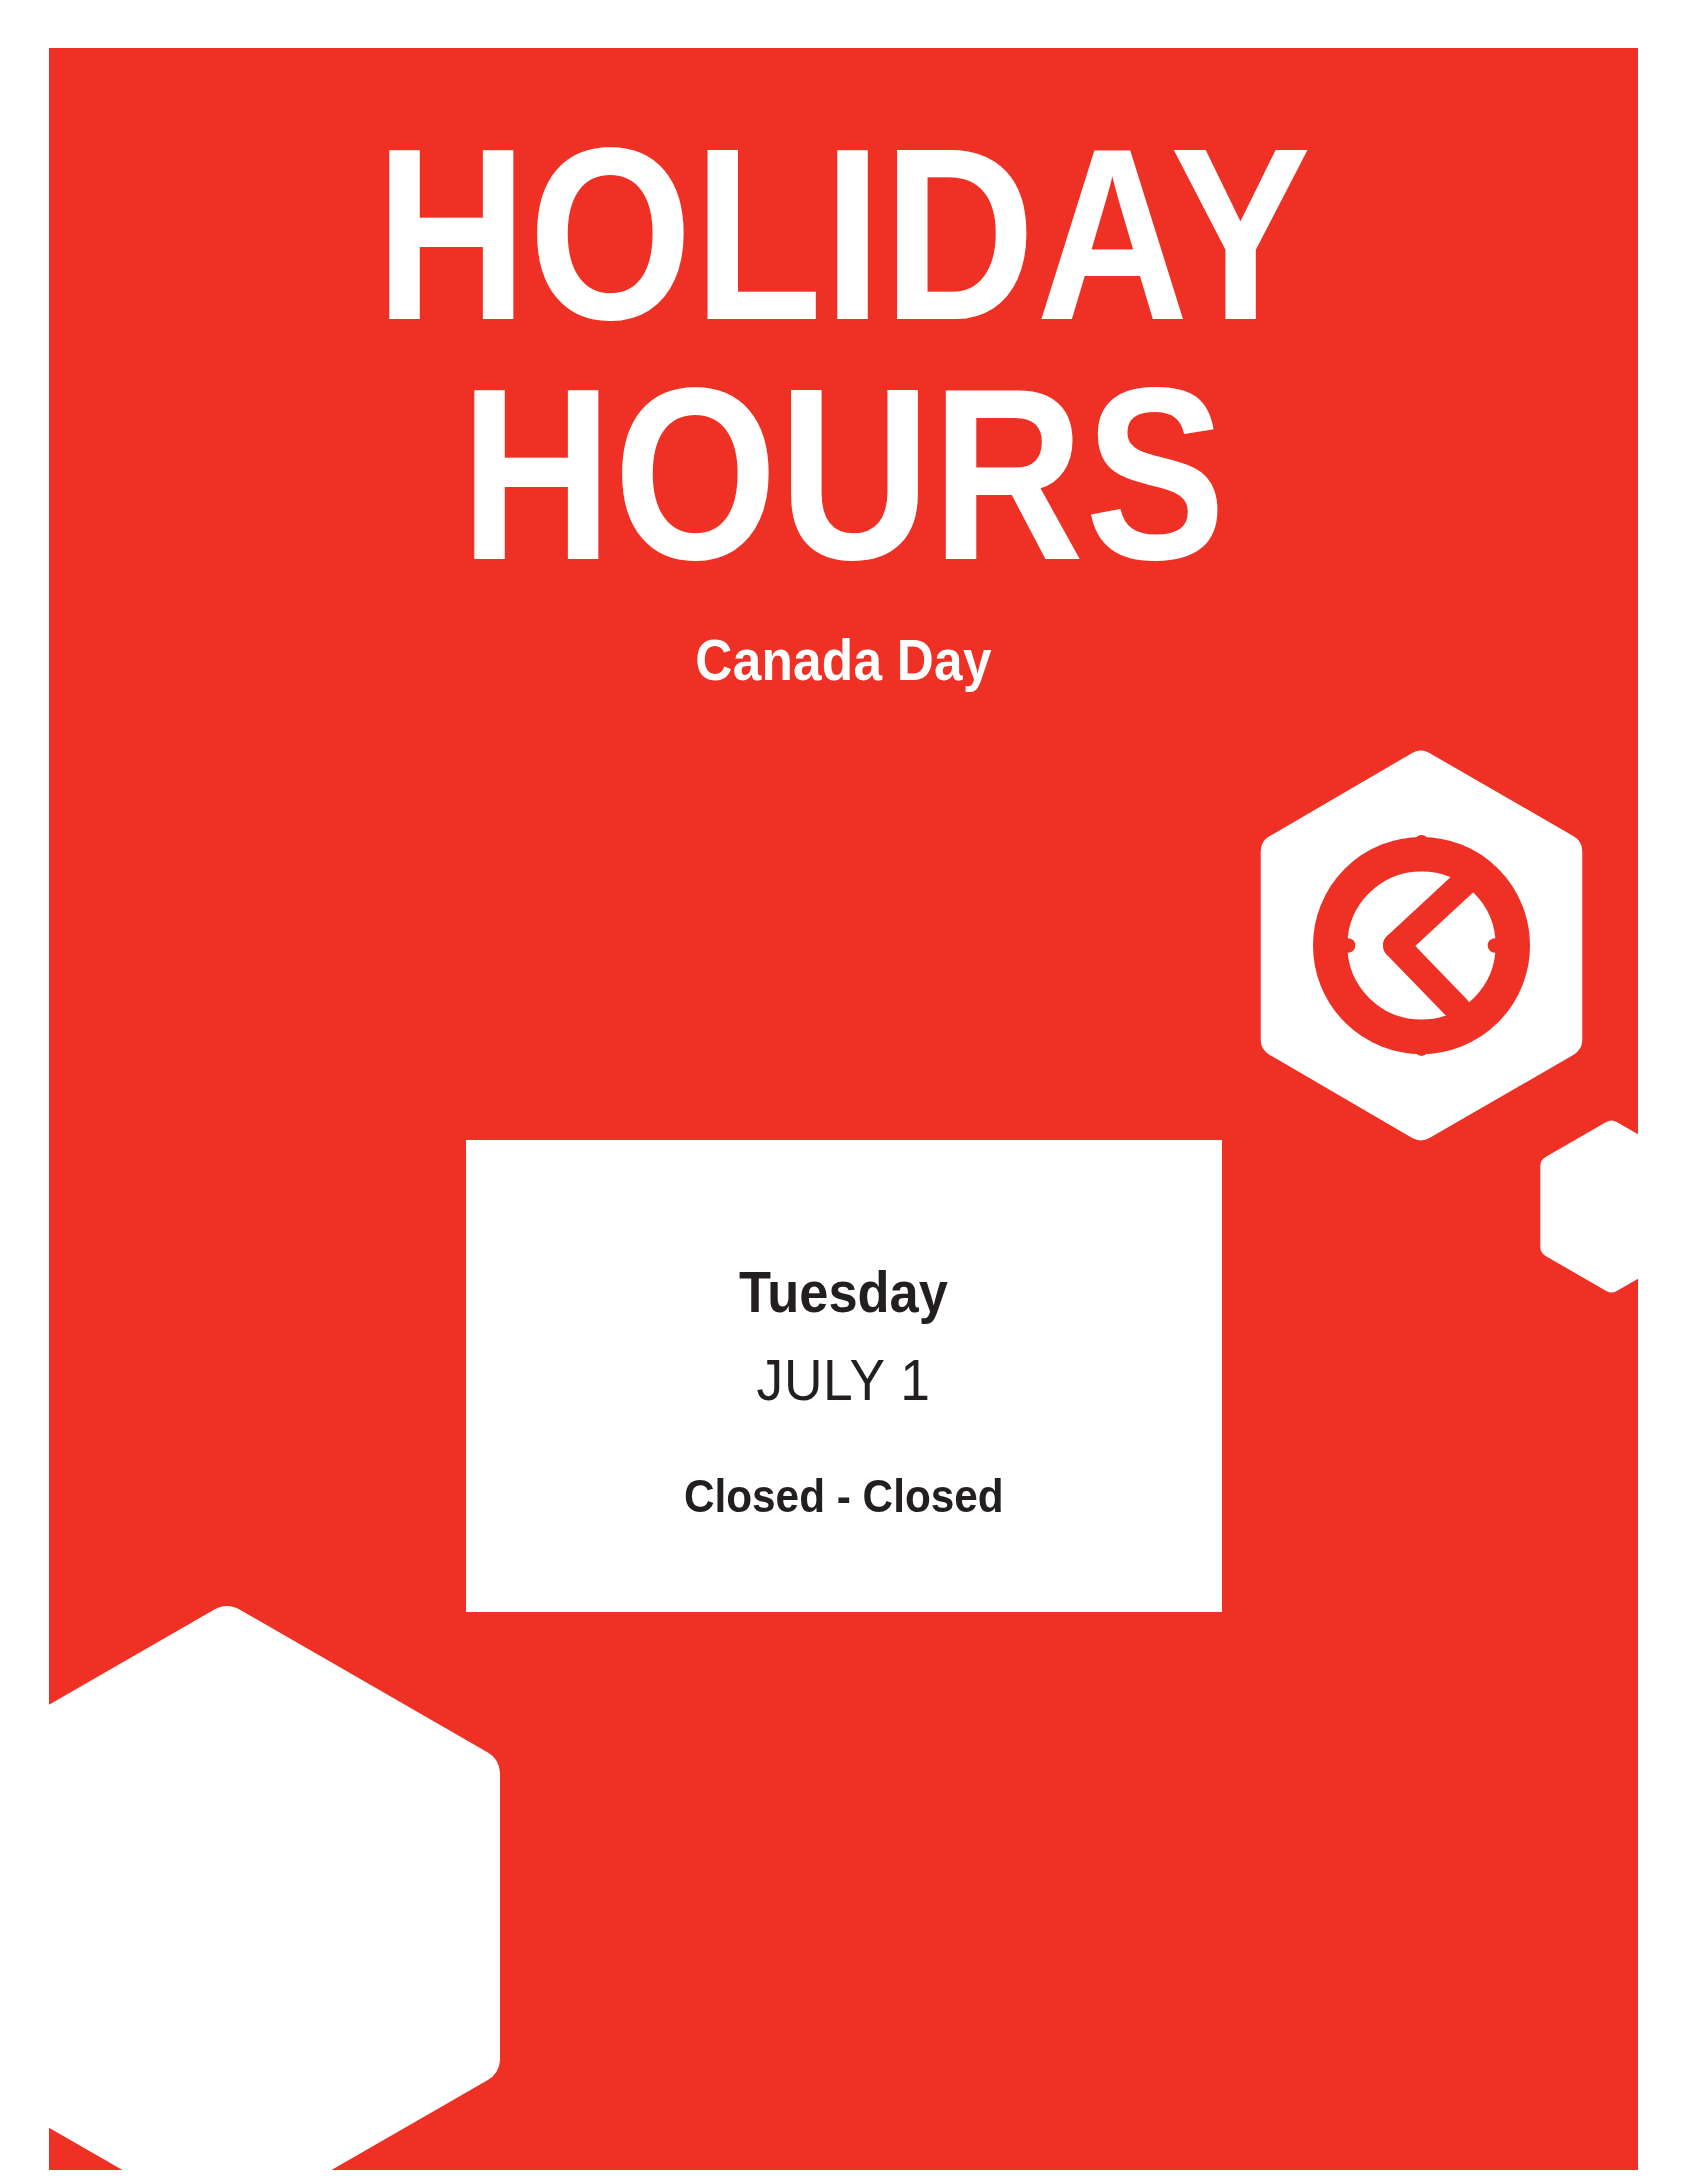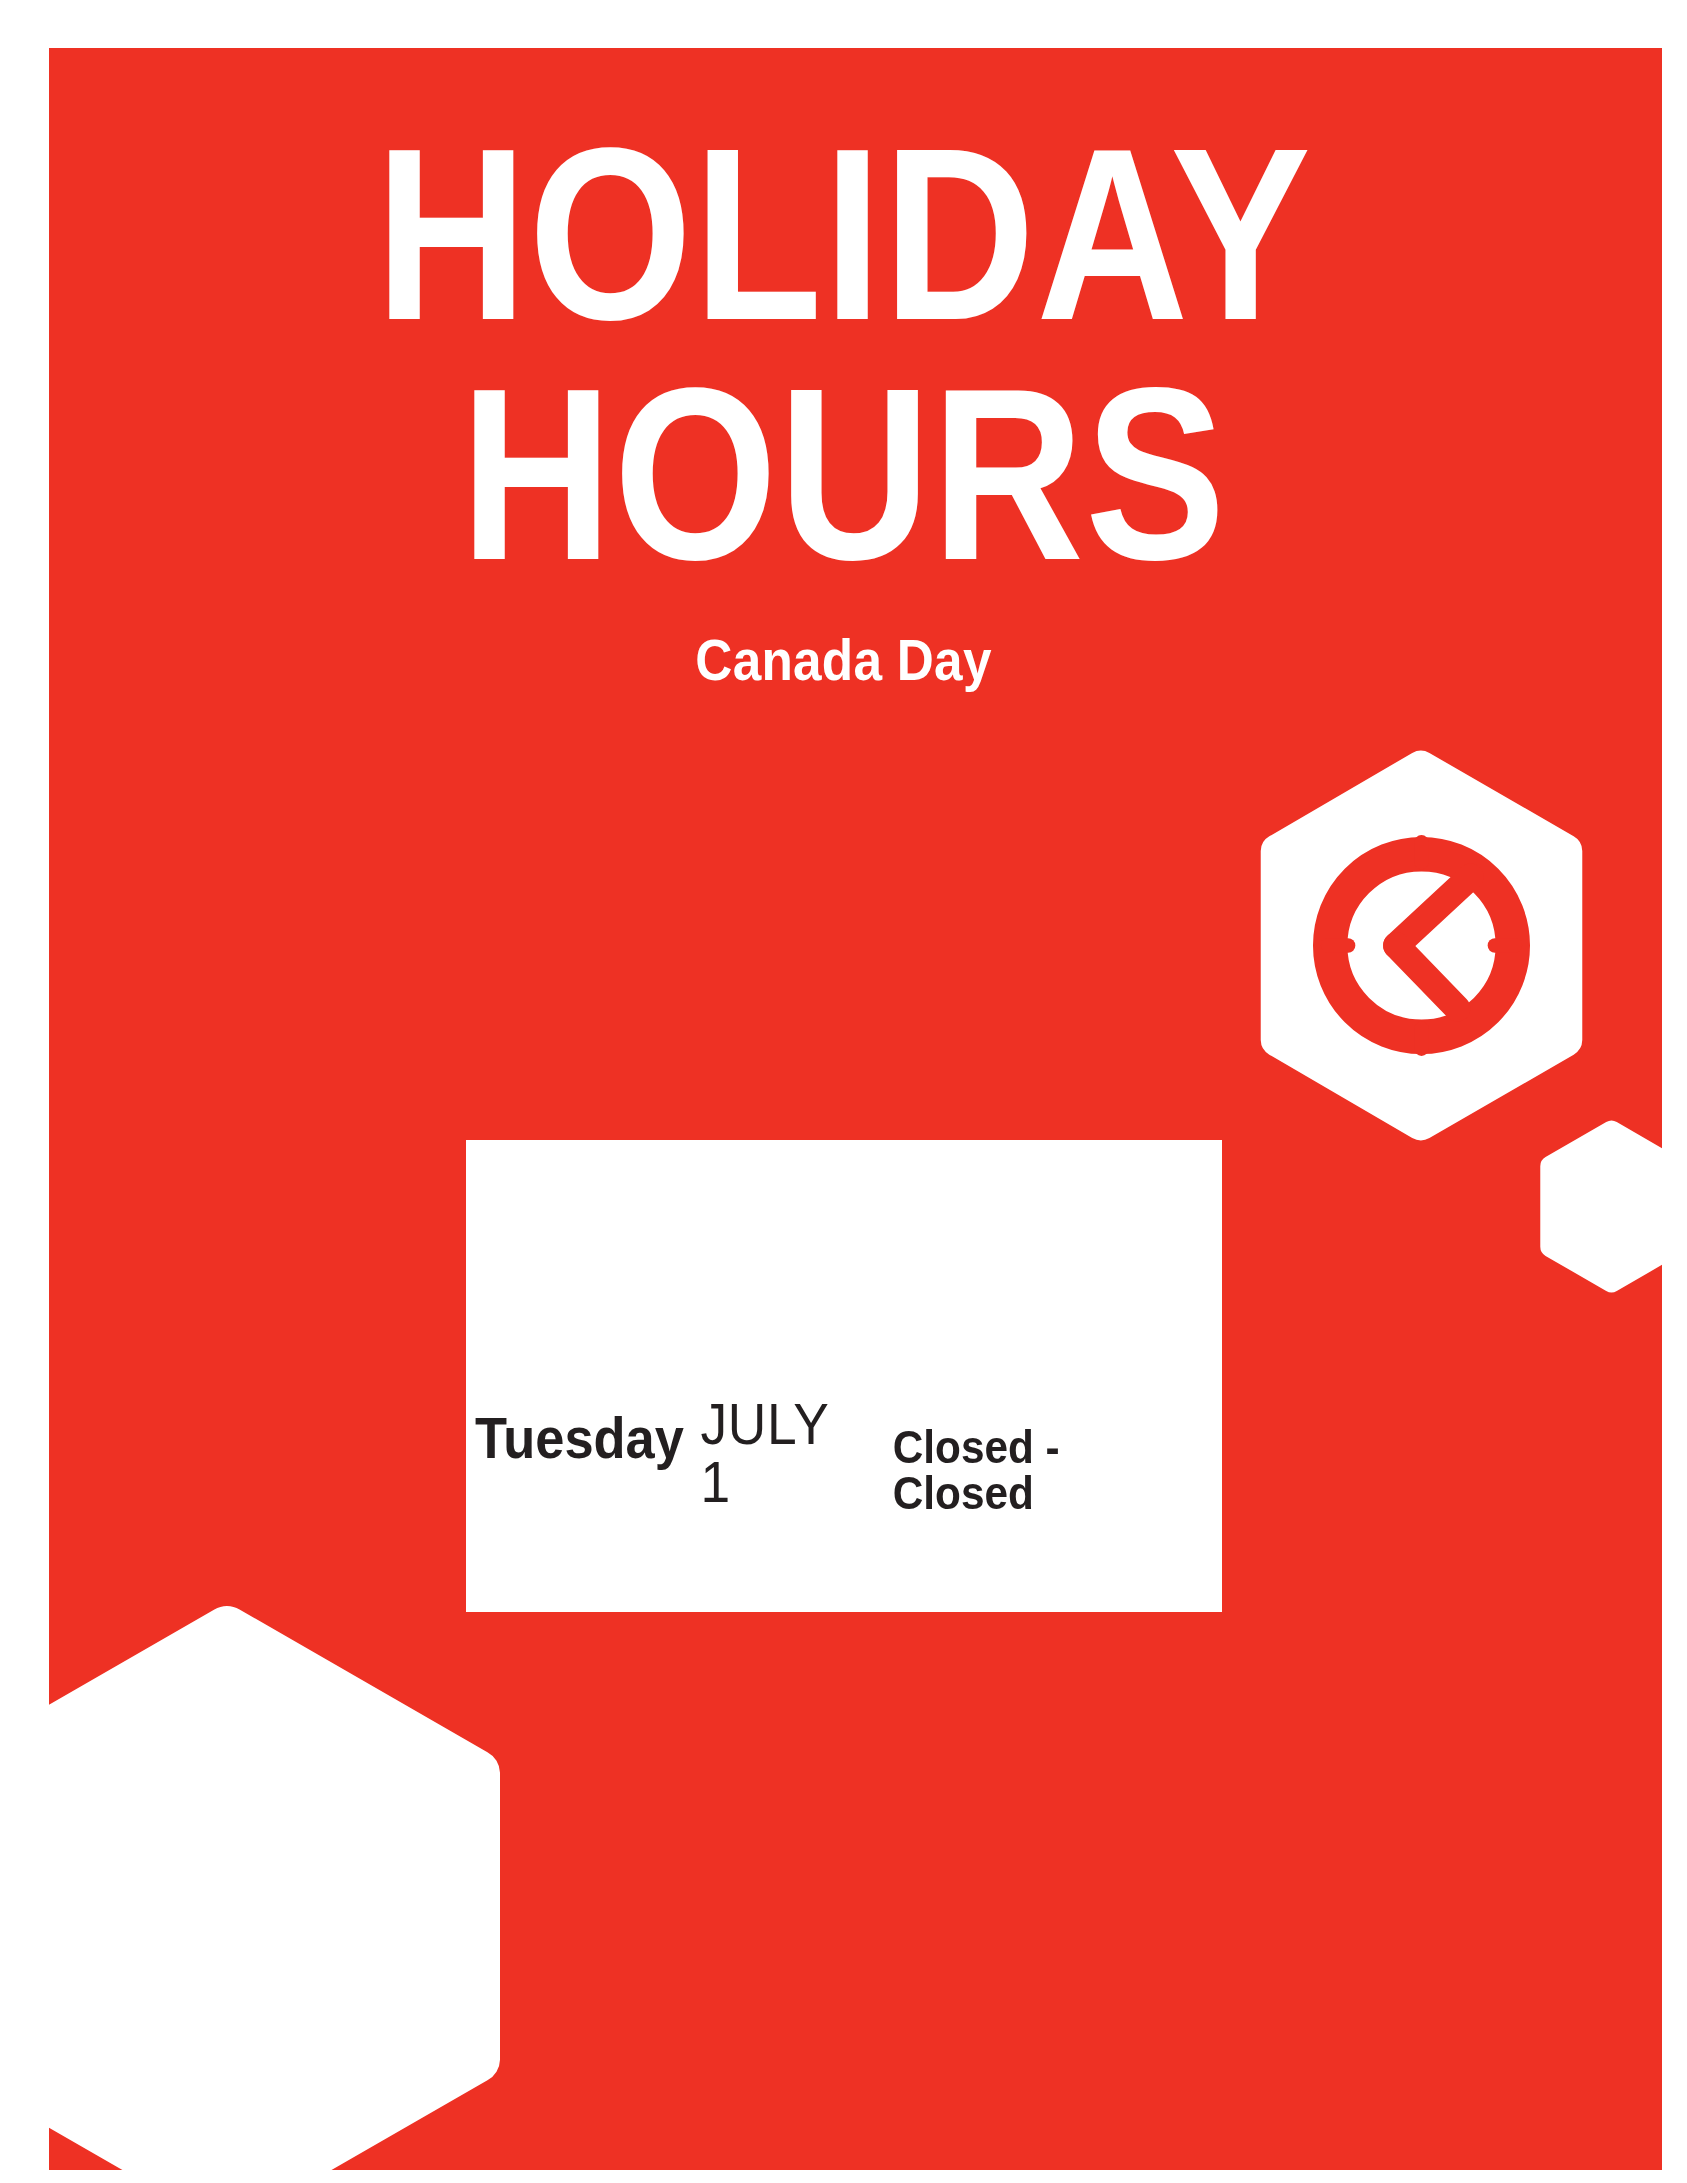--- a/index.html
+++ b/index.html
@@ -8,21 +8,20 @@
     background:#ffffff;
     font-family:"Liberation Sans", sans-serif;
     overflow:hidden;
     position:relative;
   }
   #poster{
     position:absolute;
     left:49px;top:48px;
     width:1589px;height:2122px;
     overflow:hidden;
-    padding-left:24px;
   }
   #poster-bg{
     position:absolute;inset:0;
     background:#ee3124;
   }
   
   .heading{
     position:absolute;
     left:0;top:66px;
     width:1589px;
@@ -81,21 +80,21 @@
   #accent-hex-bottom svg{display:block;width:595px;height:688px;}
   
   #info-card{
     position:absolute;
     left:417px;    
     top:1092px;    
     width:756px;height:472px;
     background:#ffffff;
     z-index:7;
     display:flex;
-    flex-direction:row;
+    flex-direction:column;
     align-items:center;
     justify-content:flex-start;
     box-sizing:border-box;
     padding-top:124px;
   }
   .card-day{
     font-family:"Liberation Sans", sans-serif;
     font-weight:700;
     font-size:57px;
     line-height:1;

